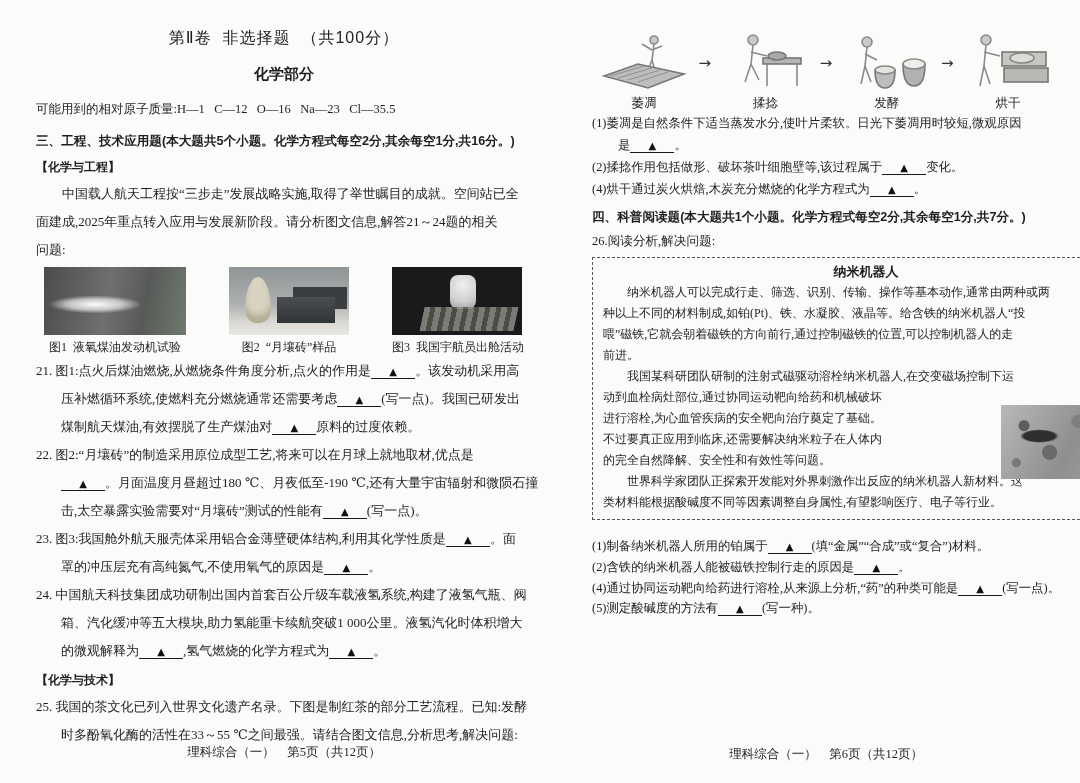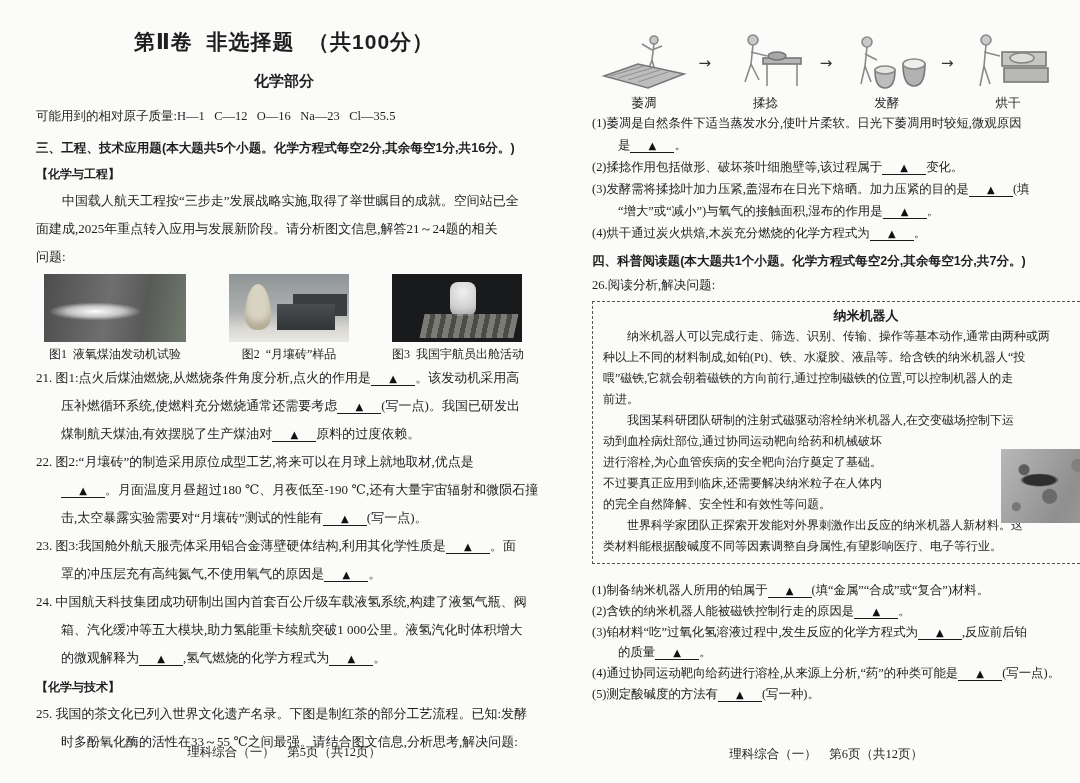--- a/index.html
+++ b/index.html
@@ -4,21 +4,21 @@
 <style>
   * { margin:0; padding:0; box-sizing:border-box; }
   html,body { width:1080px; height:783px; }
   body { background:#f7f7f5; font-family:"Liberation Serif","DejaVu Serif",serif; color:#1e1e1e; overflow:hidden; }
   .page { position:relative; width:1080px; height:783px; background:#fbfbf9; overflow:hidden; }
   .col { position:absolute; top:0; height:783px; }
   .col-left  { left:36px;  width:496px; }
   .col-right { left:592px; width:468px; }
 
   .doc-title { margin-top:28px; text-align:center; font-family:"Liberation Sans","DejaVu Sans",sans-serif;
-               font-weight:bold; font-size:21px; letter-spacing:1px; white-space:nowrap; }
+               font-weight:normal; font-size:16px; letter-spacing:1px; white-space:nowrap; }
   .doc-subtitle { margin-top:16px; text-align:center; font-family:"Liberation Sans","DejaVu Sans",sans-serif;
                   font-weight:bold; font-size:15px; white-space:nowrap; }
   .atomic { margin-top:16px; font-size:12.5px; line-height:18px; white-space:nowrap; }
   .section-header { margin-top:12px; font-family:"Liberation Sans","DejaVu Sans",sans-serif;
                     font-weight:bold; font-size:12.6px; line-height:22px; white-space:nowrap; }
   .tag { margin-top:3px; font-family:"Liberation Sans","DejaVu Sans",sans-serif;
          font-weight:bold; font-size:12px; line-height:25px; white-space:nowrap; }
 
   .line { font-size:13px; line-height:28px; white-space:nowrap; }
   .intro .line:not(.cont) { text-indent:2em; }
@@ -210,24 +210,20 @@
     </div>
 
     <div class="sub">
         <div class="line">(1)萎凋是自然条件下适当蒸发水分,使叶片柔软。日光下萎凋用时较短,微观原因</div>
         <div class="line cont">是<span class="blank">▲</span>。</div>
       </div>
     <div class="sub">
         <div class="line">(2)揉捻作用包括做形、破坏茶叶细胞壁等,该过程属于<span class="blank">▲</span>变化。</div>
       </div>
     <div class="sub">
-        <div class="line">(3)发酵需将揉捻叶加力压紧,盖湿布在日光下焙晒。加力压紧的目的是<span class="blank">▲</span>(填</div>
-        <div class="line cont">“增大”或“减小”)与氧气的接触面积,湿布的作用是<span class="blank">▲</span>。</div>
-      </div>
-    <div class="sub">
         <div class="line">(4)烘干通过炭火烘焙,木炭充分燃烧的化学方程式为<span class="blank">▲</span>。</div>
       </div>
 
     <div class="section-header">四、科普阅读题(本大题共1个小题。化学方程式每空2分,其余每空1分,共7分。)</div>
     <div class="q26-intro">26.阅读分析,解决问题:</div>
 
     <div class="reading-box">
       <div class="box-title">纳米机器人</div>
       <div>
           <div class="line">纳米机器人可以完成行走、筛选、识别、传输、操作等基本动作,通常由两种或两</div>
@@ -250,24 +246,20 @@
     </div>
 
     <div class="q26subs">
       <div class="sub">
           <div class="line">(1)制备纳米机器人所用的铂属于<span class="blank">▲</span>(填“金属”“合成”或“复合”)材料。</div>
         </div>
       <div class="sub">
           <div class="line">(2)含铁的纳米机器人能被磁铁控制行走的原因是<span class="blank">▲</span>。</div>
         </div>
       <div class="sub">
-          <div class="line">(3)铂材料“吃”过氧化氢溶液过程中,发生反应的化学方程式为<span class="blank">▲</span>,反应前后铂</div>
-          <div class="line cont">的质量<span class="blank">▲</span>。</div>
-        </div>
-      <div class="sub">
           <div class="line">(4)通过协同运动靶向给药进行溶栓,从来源上分析,“药”的种类可能是<span class="blank">▲</span>(写一点)。</div>
         </div>
       <div class="sub">
           <div class="line">(5)测定酸碱度的方法有<span class="blank">▲</span>(写一种)。</div>
         </div>
     </div>
 
     <div class="footer footer-right">理科综合（一）&nbsp;&nbsp;&nbsp;&nbsp;第6页（共12页）</div>
   </div>
 </div>

